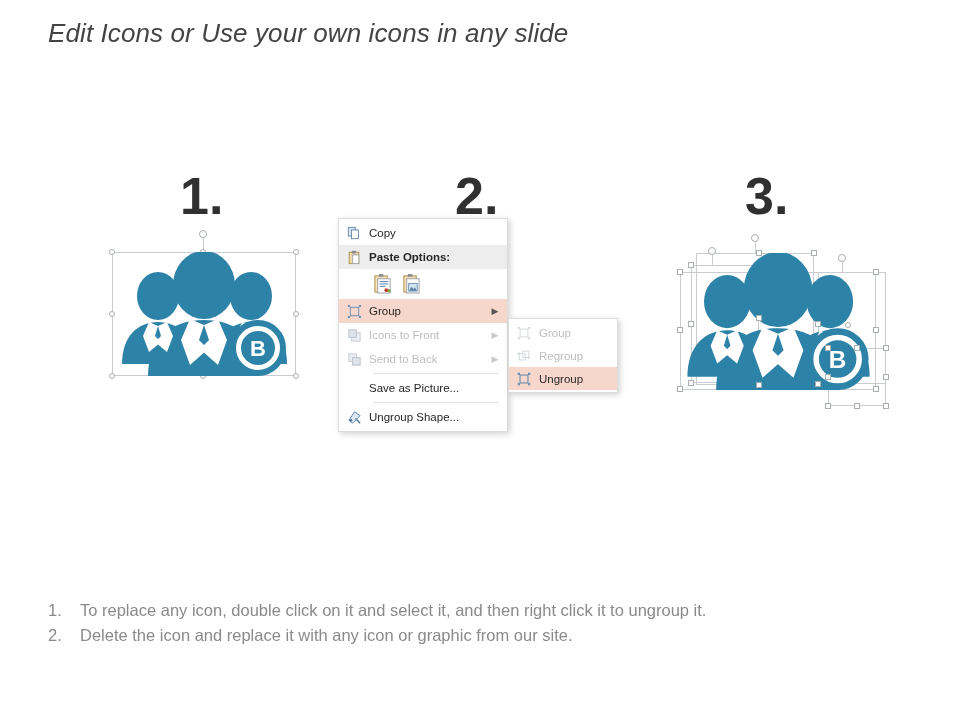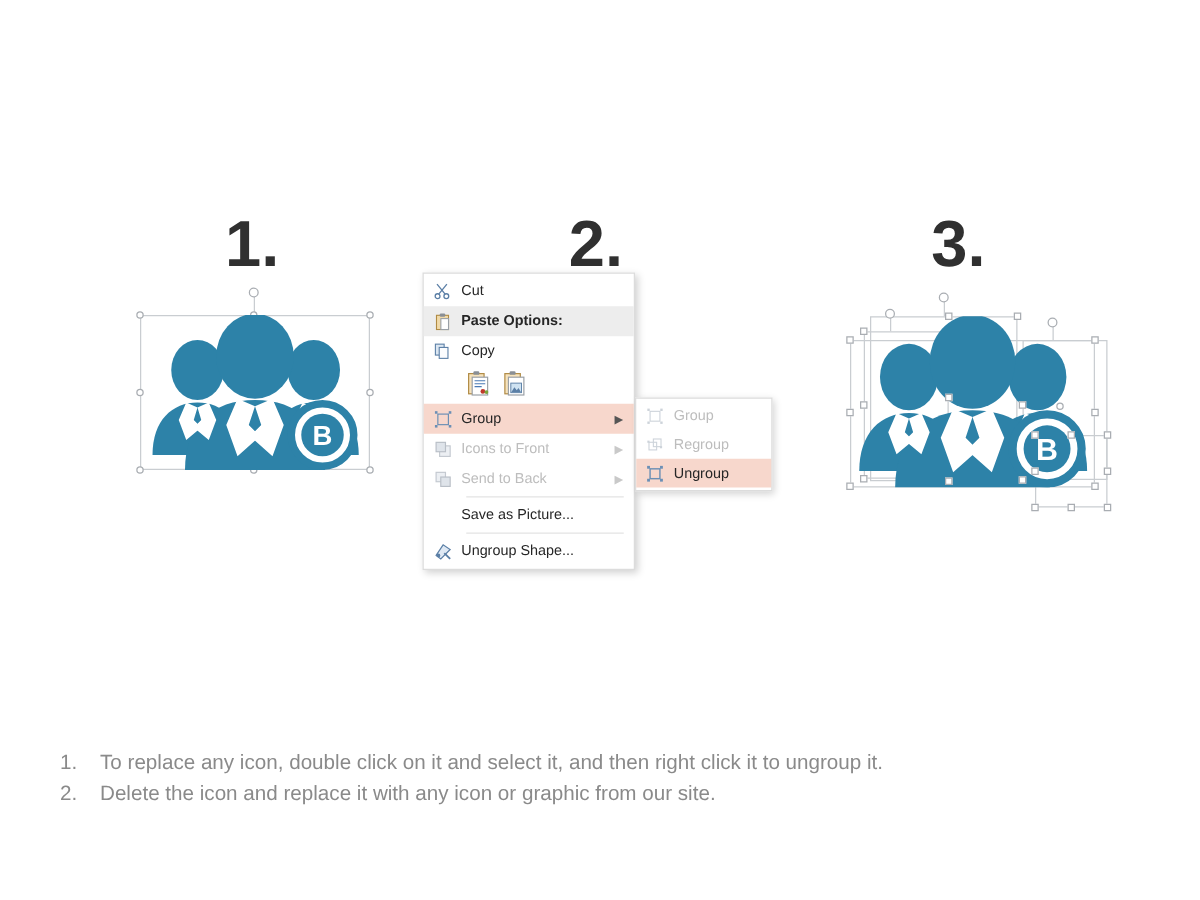--- a/index.html
+++ b/index.html
@@ -92,20 +92,21 @@
   }
   .foot .ol{margin:0;padding:0;list-style:none;}
   .foot .ol li{display:flex;}
   .foot .ol .mk{width:32px;min-width:32px;}
 </style>
 </head>
 <body>
 
 <div class="slide">
 
+  <div class="hdr-title">Edit Icons or Use your own icons in any slide</div>
 
   <div class="step-num" id="num1">1.</div>
   <div class="step-num" id="num2">2.</div>
   <div class="step-num" id="num3">3.</div>
 
   <div>
 
     <div class="selbox" style="left:112px;top:252px;width:184px;height:124px;"></div>
     <div class="rot-stem" style="left:203px;top:236px;height:16px;"></div>
     <div class="rot-knob" style="left:199px;top:230px;"></div>
@@ -146,53 +147,40 @@
           <circle cx="140" cy="96" r="25" fill="none" stroke="#2d82a8" stroke-width="6"></circle>
           <circle cx="140" cy="96" r="17" fill="#2d82a8"></circle>
           <text x="140" y="104" font-family="'Liberation Sans',sans-serif" font-size="22" font-weight="bold" fill="#ffffff" text-anchor="middle">B</text>
         </g>
       </svg>
     </div>
   </div>
 
   <div class="ctxmenu">
 
+
     <div class="mi">
       <span class="ic">
         <svg width="14" height="14" viewBox="0 0 16 16">
-            <g stroke="#5b7fa6" stroke-width="1.2" fill="none">
-              <circle cx="3.5" cy="12.5" r="2.2"></circle>
-              <circle cx="11.5" cy="12.5" r="2.2"></circle>
-              <line x1="4.6" y1="10.7" x2="12" y2="1.5"></line>
-              <line x1="10.4" y1="10.7" x2="3" y2="1.5"></line>
-            </g>
-          </svg>
-      </span>
-      <span class="lbl">Cut</span>
+            <rect x="1.5" y="1.5" width="8" height="10" fill="#dce7f2" stroke="#5b7fa6" stroke-width="1"></rect>
+            <rect x="5" y="4.5" width="8" height="10" fill="#fbfcfe" stroke="#5b7fa6" stroke-width="1"></rect>
+          </svg>
+      </span>
+      <span class="lbl">Copy</span>
     </div>
 
     <div class="mi hdr">
       <span class="ic">
         <svg width="14" height="15" viewBox="0 0 16 17">
             <rect x="2.5" y="2.5" width="11" height="13" fill="#f0d9a8" stroke="#b08a43" stroke-width="1"></rect>
             <rect x="5.5" y="0.8" width="5" height="3" rx="1" fill="#8a8f95"></rect>
             <rect x="6.5" y="5.5" width="7" height="10" fill="#ffffff" stroke="#9aa0a6" stroke-width="1"></rect>
           </svg>
       </span>
       <span class="lbl">Paste Options:</span>
-    </div>
-
-    <div class="mi">
-      <span class="ic">
-        <svg width="14" height="14" viewBox="0 0 16 16">
-            <rect x="1.5" y="1.5" width="8" height="10" fill="#dce7f2" stroke="#5b7fa6" stroke-width="1"></rect>
-            <rect x="5" y="4.5" width="8" height="10" fill="#fbfcfe" stroke="#5b7fa6" stroke-width="1"></rect>
-          </svg>
-      </span>
-      <span class="lbl">Copy</span>
     </div>
 
     <div class="paste-row">
       <span>
         <svg width="19" height="21" viewBox="0 0 20 22">
             <rect x="2" y="3" width="13" height="17" fill="#f6e3bd" stroke="#b08a43" stroke-width="1"></rect>
             <rect x="6" y="1" width="5" height="3" rx="1" fill="#8a8f95"></rect>
             <rect x="5" y="6" width="13" height="15" fill="#fff" stroke="#9aa0a6" stroke-width="1"></rect>
             <g stroke="#4a7ab5" stroke-width="1">
               <line x1="7" y1="9" x2="16" y2="9"></line>

